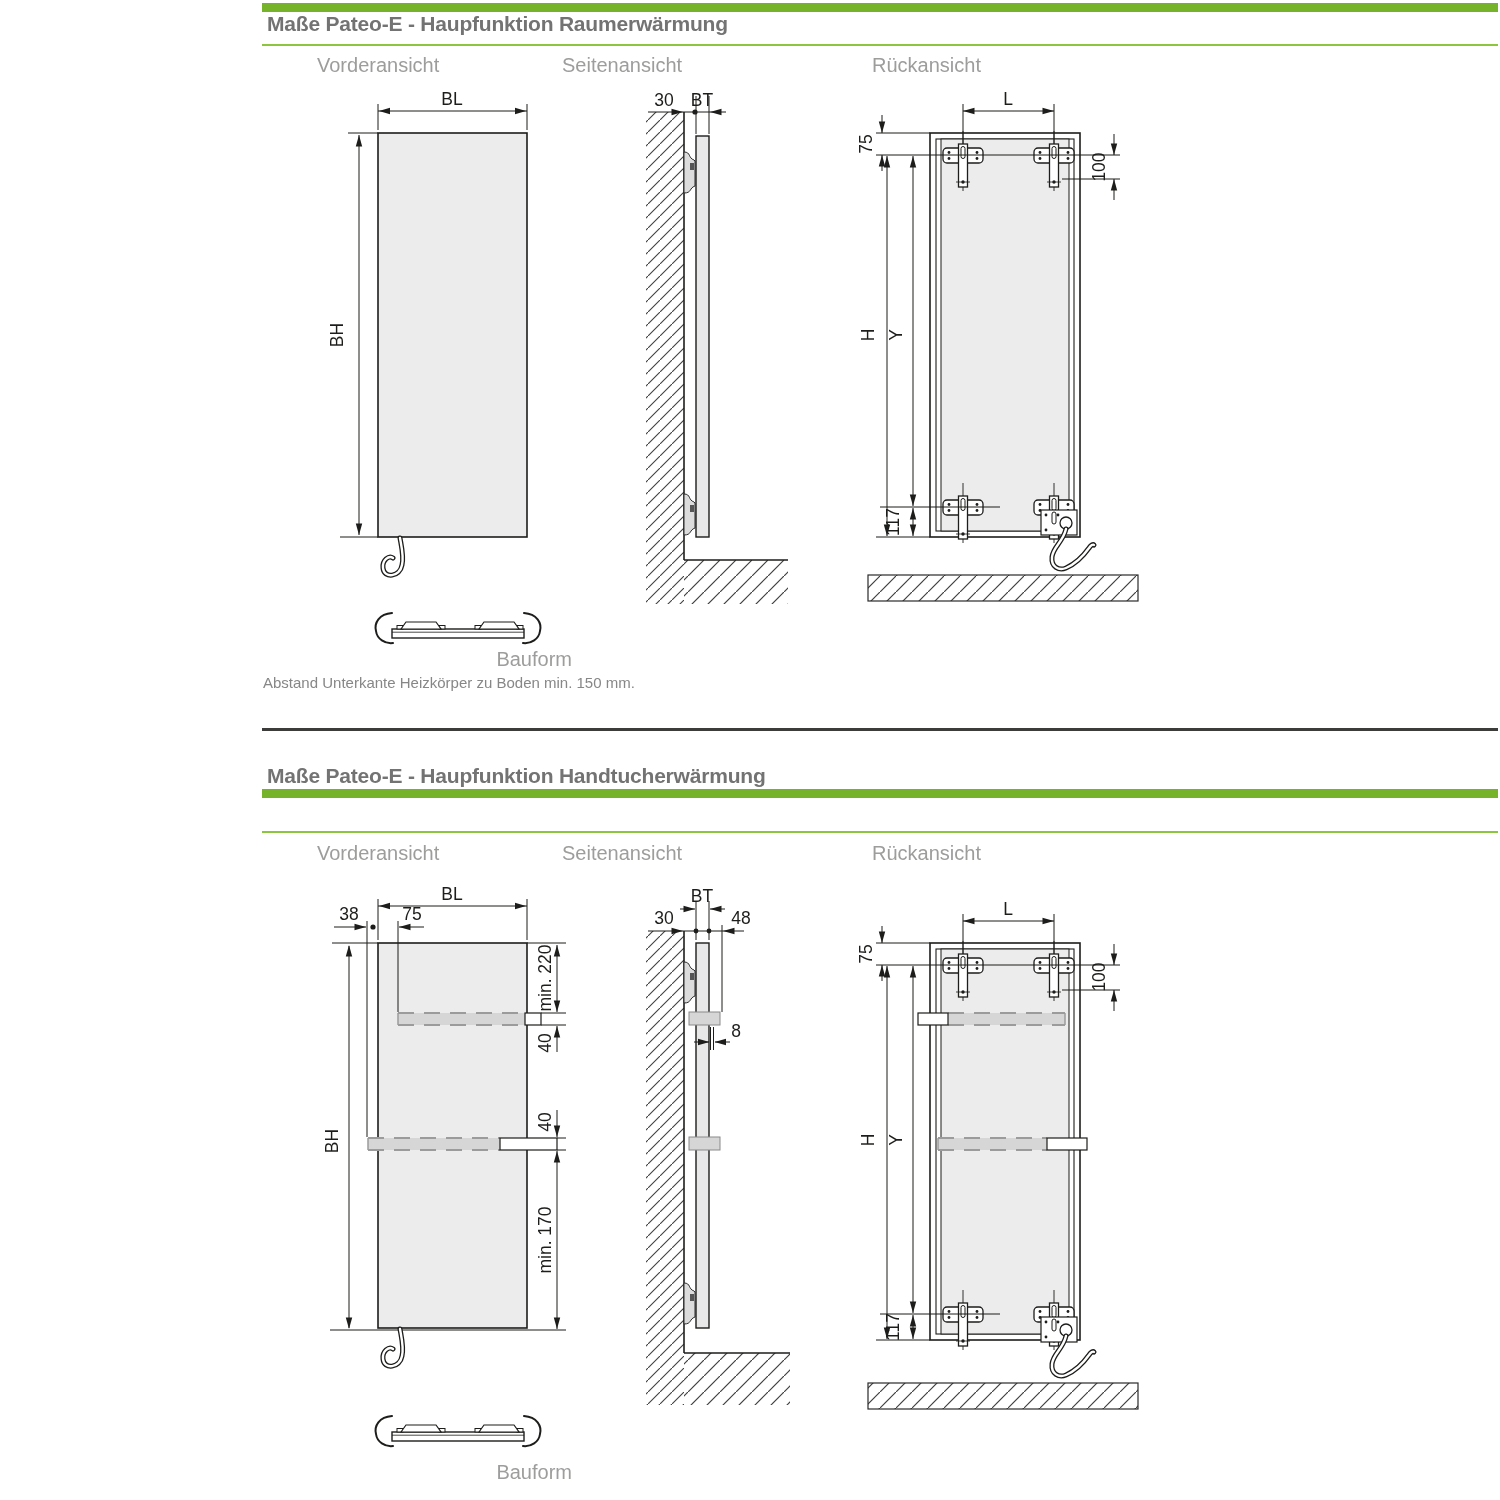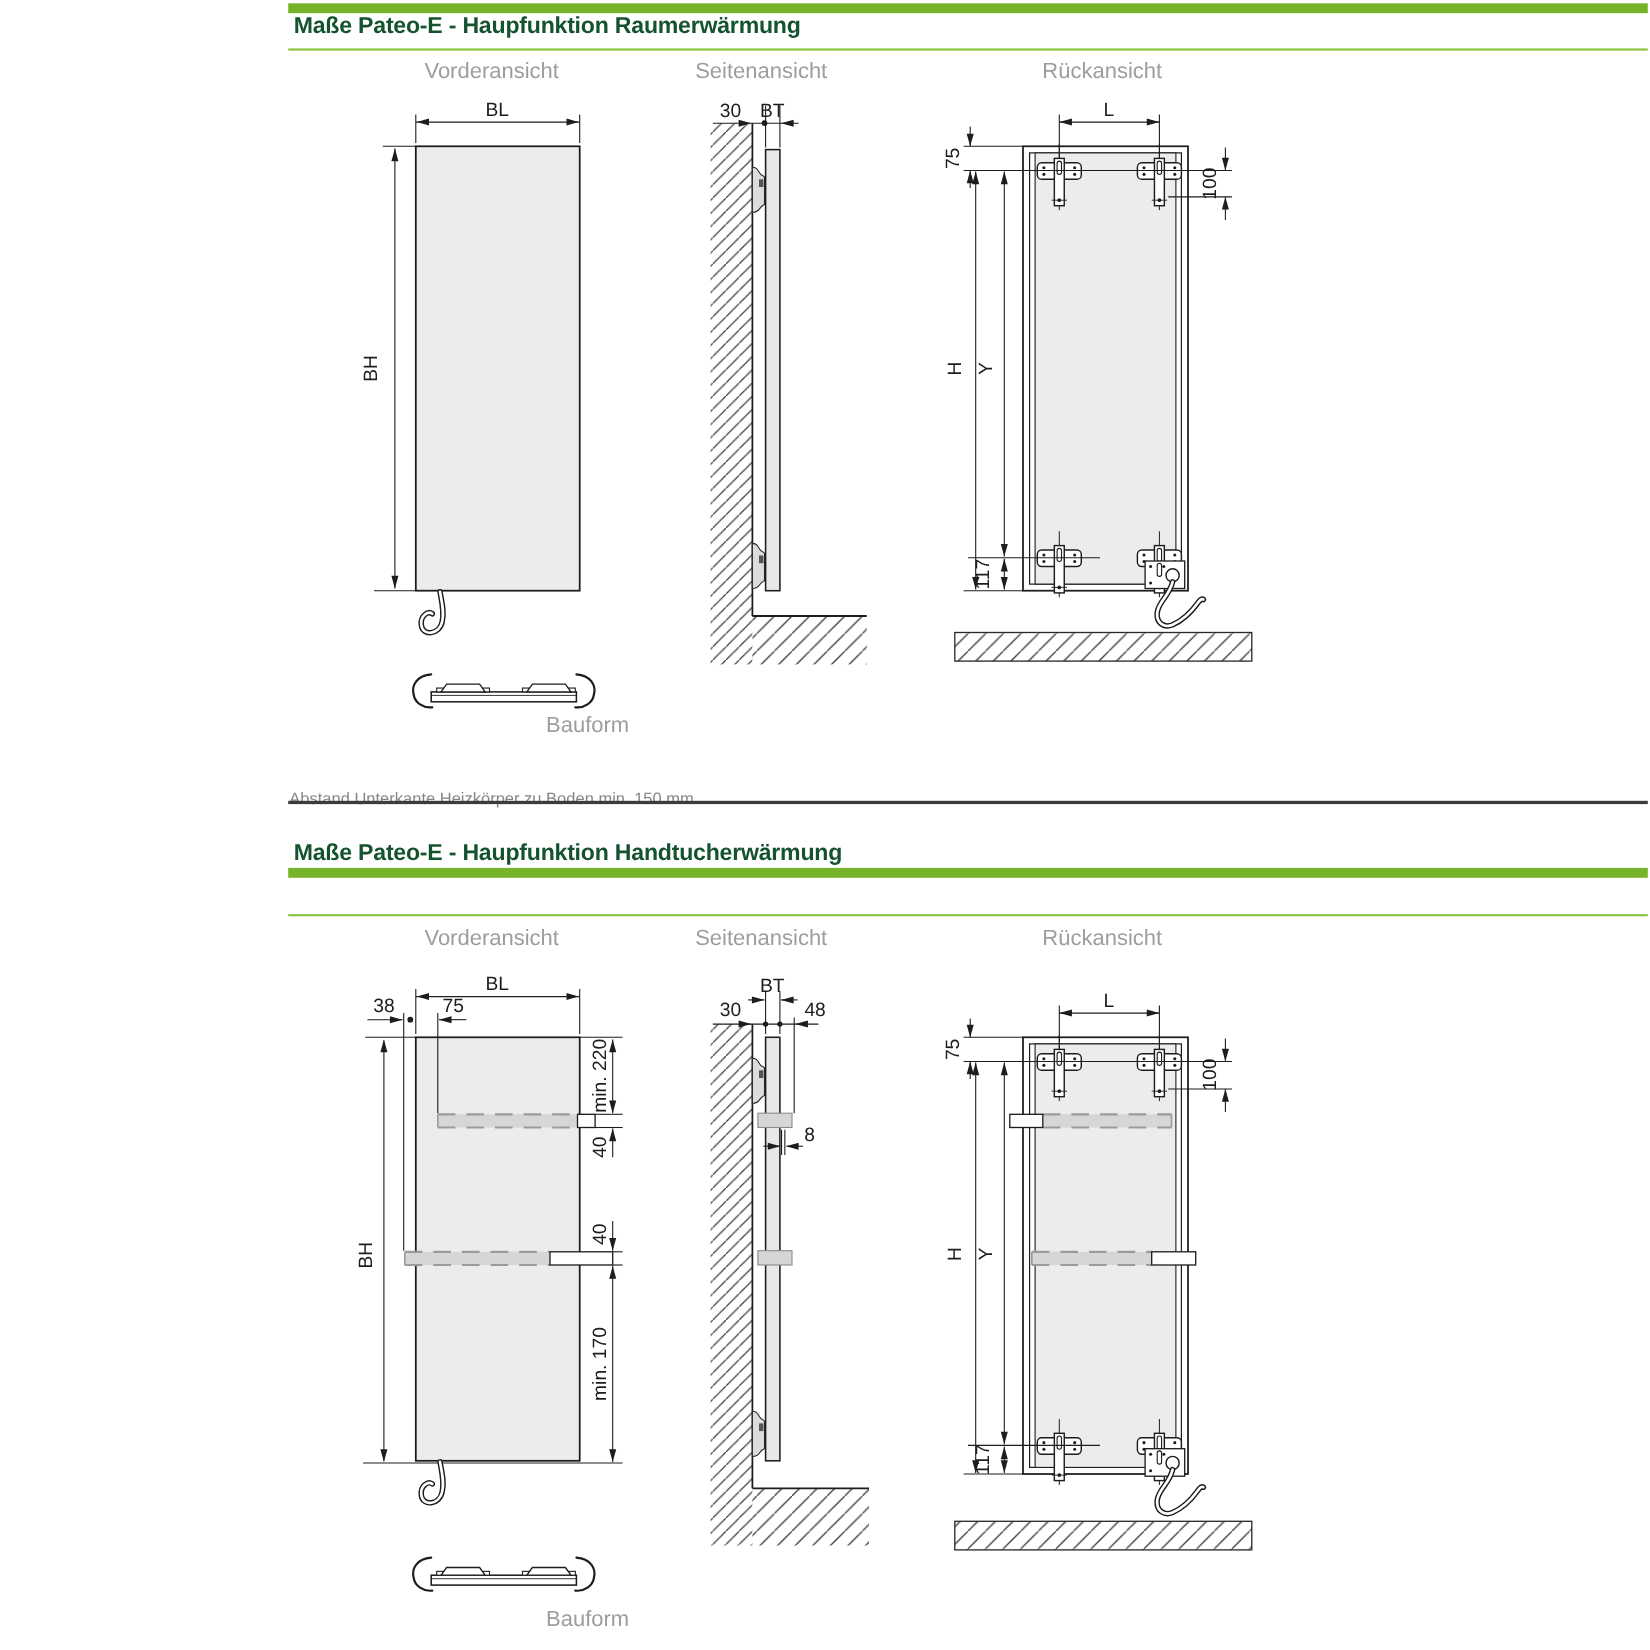--- a/index.html
+++ b/index.html
@@ -1,21 +1,21 @@
 <!DOCTYPE html>
 <html><head>
 <meta charset="utf-8">
 <style>
   html,body{margin:0;padding:0;background:#fff;}
   body{width:1500px;height:1500px;position:relative;font-family:"Liberation Sans",sans-serif;color:#1d1d1b;overflow:hidden;}
   .abs{position:absolute;}
   .greenbar{left:262px;width:1236px;height:9px;background:#76b32a;}
   .greenline{left:262px;width:1236px;height:2px;background:#8cc63f;}
-  .title{left:267px;font-size:21px;font-weight:bold;color:#14532d;letter-spacing:-0.2px;white-space:nowrap;}
-  .viewlabel{width:260px;text-align:center;font-size:20px;color:#9d9d9c;}
+  .title{left:267px;font-size:21px;font-weight:bold;color:#737373;letter-spacing:-0.2px;white-space:nowrap;}
+  .viewlabel{width:260px;font-size:20px;color:#9d9d9c;}
   .bauformlabel{width:260px;text-align:right;font-size:20px;color:#9d9d9c;}
   .notes{left:263px;font-size:15px;color:#878787;line-height:19px;}
   .divider{left:262px;width:1236px;height:3px;background:#3c3c3b;}
   svg{position:absolute;left:0;top:0;}
   svg text{font-family:"Liberation Sans",sans-serif;font-size:17.5px;fill:#1d1d1b;}
   .dimline{stroke:#1d1d1b;stroke-width:1;fill:none;}
   .thick{stroke:#1d1d1b;stroke-width:1.6;fill:none;}
   .arrow{fill:#1d1d1b;stroke:none;}
   .dash{stroke:#9b9b9b;stroke-width:2;stroke-dasharray:16 10;fill:none;}
 </style>
@@ -322,21 +322,21 @@
 </svg>
 
 <div class="abs greenbar" style="top:3px"></div>
 <div class="abs title" style="top:12px">Maße Pateo-E - Haupfunktion Raumerwärmung</div>
 <div class="abs greenline" style="top:44px"></div>
 <div class="abs viewlabel" style="left:317px;top:54px">Vorderansicht</div>
 <div class="abs viewlabel" style="left:562px;top:54px">Seitenansicht</div>
 <div class="abs viewlabel" style="left:872px;top:54px">Rückansicht</div>
 <div class="abs bauformlabel" style="left:312px;top:648px">Bauform</div>
 
-<div class="abs notes" style="top:717px">
+<div class="abs notes" style="top:673px">
   <div>Abstand Unterkante Heizkörper zu Boden min. 150 mm.</div>
 </div>
 <div class="abs divider" style="top:728px"></div>
 
 <div class="abs greenbar" style="top:789px"></div>
 <div class="abs title" style="top:764px">Maße Pateo-E - Haupfunktion Handtucherwärmung</div>
 <div class="abs greenline" style="top:831px"></div>
 <div class="abs viewlabel" style="left:317px;top:842px">Vorderansicht</div>
 <div class="abs viewlabel" style="left:562px;top:842px">Seitenansicht</div>
 <div class="abs viewlabel" style="left:872px;top:842px">Rückansicht</div>

